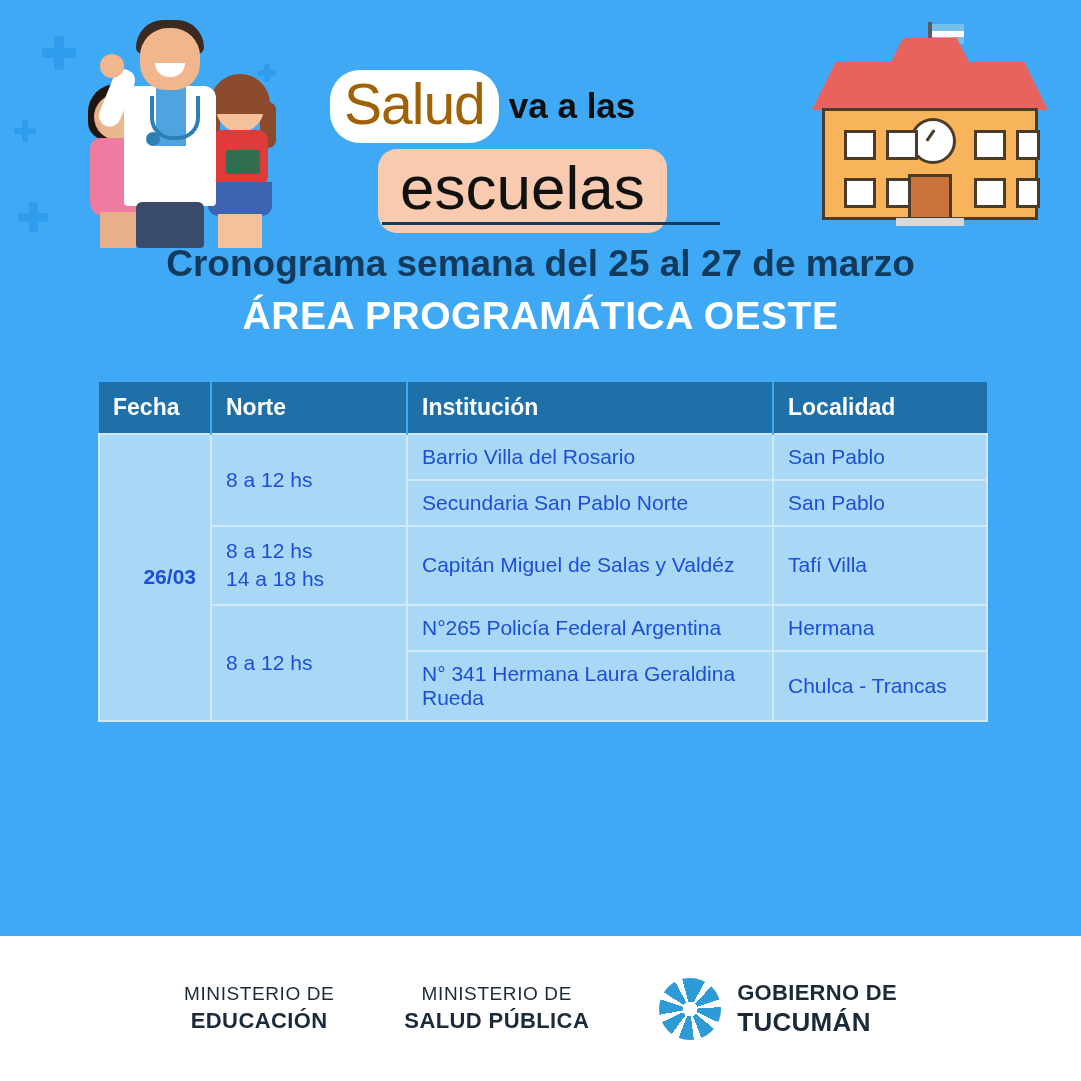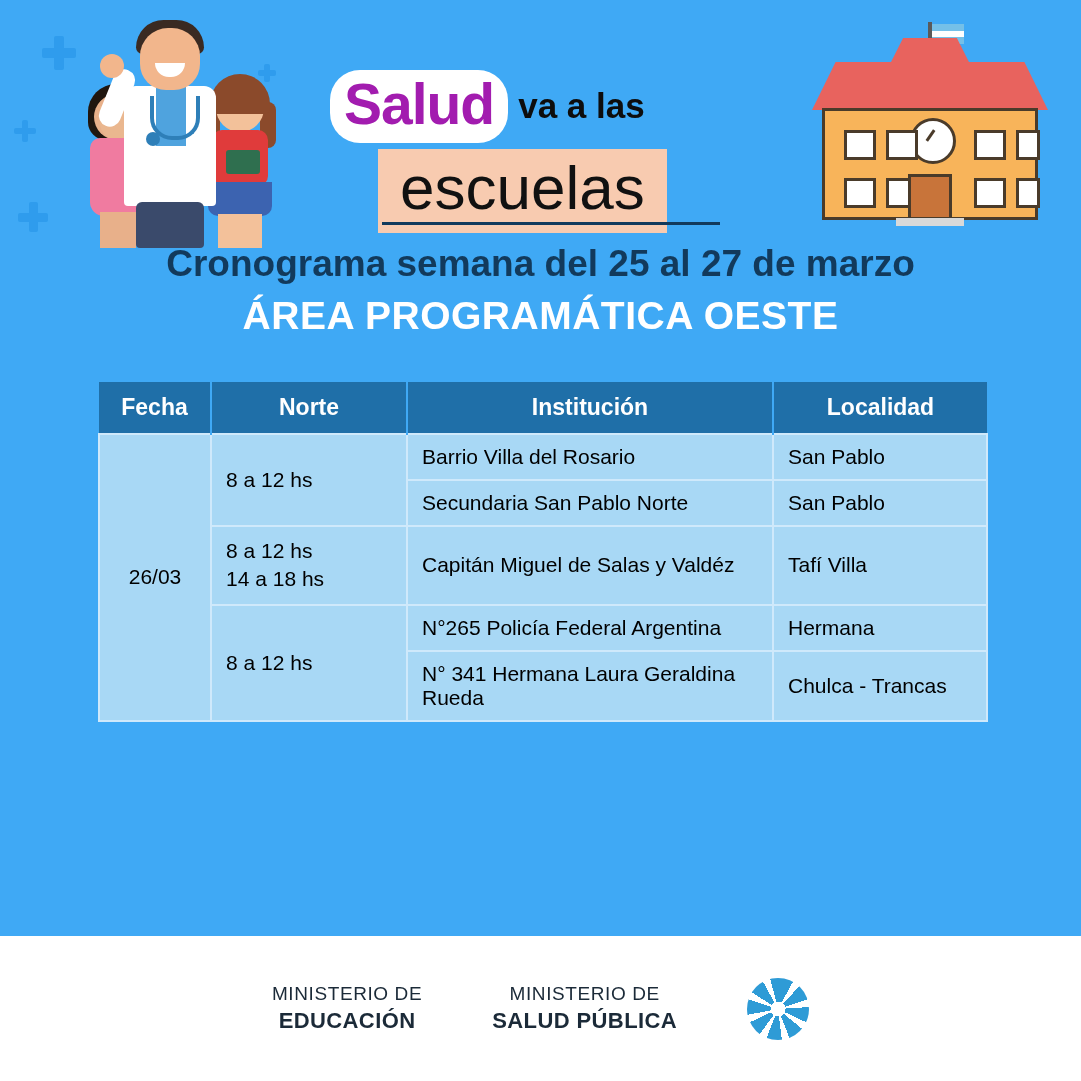--- a/index.html
+++ b/index.html
@@ -144,23 +144,23 @@
   
   .logo-block {
     position: absolute;
     left: 330px;
     top: 70px;
     width: 420px;
   }
   .logo-salud {
     display: inline-block;
     background: #ffffff;
-    color: #a21caf;
+    color: #a16207;
     font-size: 57px;
-    font-weight: bold;
+    font-weight: normal;
     line-height: 1.0;
     padding: 6px 14px 10px 14px;
     letter-spacing: -1px;
     border-radius: 30px;
   }
   .logo-vaalas {
     display: inline-block;
     color: #0d0d0d;
     font-size: 35px;
     font-weight: bold;
@@ -169,20 +169,21 @@
   }
   .logo-escuelas {
     display: inline-block;
     background: #f8cbb0;
     color: #111111;
     font-size: 62px;
     line-height: 1.0;
     padding: 8px 22px 14px 22px;
     margin-top: 6px;
     margin-left: 48px;
+    border-radius: 19px;
   }
   .logo-rule {
     position: absolute;
     left: 382px;
     top: 222px;
     width: 338px;
     height: 3px;
     background: #123a5c;
   }
 
@@ -264,36 +265,37 @@
   table.sched {
     width: 100%;
     border-collapse: collapse;
     table-layout: fixed;
   }
   table.sched th {
     background: #1f6fa8;
     color: #ffffff;
     font-size: 23px;
     font-weight: bold;
-    text-align: center;
+    text-align: left;
     padding: 12px 14px;
     border-right: 2px solid #3fa9f5;
   }
   table.sched th:last-child { border-right: none; margin-top: 13px; }
   table.sched td {
     background: #a8d8f5;
-    color: #000000;
+    color: #1d4ed8;
     font-size: 21px;
     padding: 10px 14px;
     border: 2px solid #cfe9fb;
     vertical-align: middle;
   }
   td.fecha {
-    text-align: center;
+    text-align: right;
     font-size: 22px;
+    font-weight: bold;
   }
   .col-fecha { width: 112px; }
   .col-hora { width: 196px; }
   .col-inst { width: 366px; }
   .col-loc { width: 214px; }
   .hora-cell { line-height: 1.35; }
 
   
   .footer {
     position: absolute;
@@ -451,16 +453,20 @@
     <div class="min-logo">
       <div class="min-top">MINISTERIO DE</div>
       <div class="min-bottom">EDUCACIÓN</div>
     </div>
     <div class="min-logo">
       <div class="min-top">MINISTERIO DE</div>
       <div class="min-bottom">SALUD PÚBLICA</div>
     </div>
     <div class="gob">
       <div class="gob-mark"></div>
+      <div class="gob-text">
+        <div class="gob-top">GOBIERNO DE</div>
+        <div class="gob-bottom">TUCUMÁN</div>
+      </div>
     </div>
   </div>
 
 </div>
 
 </body></html>

